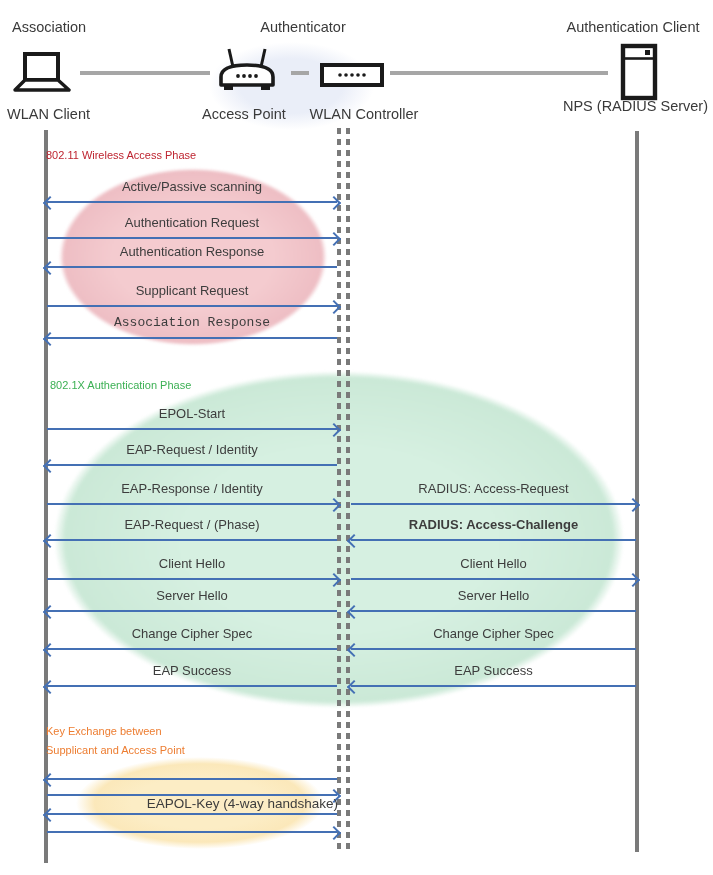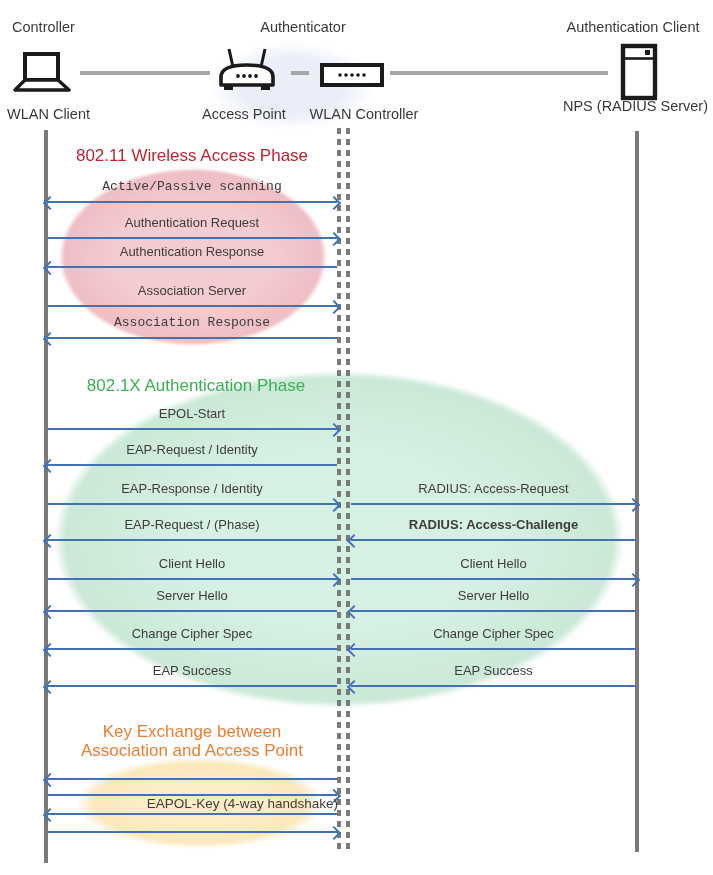--- a/index.html
+++ b/index.html
@@ -26,21 +26,21 @@
   .dash-a{left:337px;} .dash-b{left:346px;}
   .conn{position:absolute;top:71px;height:4px;background:#a6a6a6;z-index:1;}
 
   
   .role,.dev{position:absolute;font-size:14.5px;color:#3a3a3a;z-index:3;white-space:nowrap;}
   .ctr{text-align:center;}
 
   .icon{position:absolute;z-index:2;}
 
   
-  .title{position:absolute;width:292px;text-align:center;font-size:17px;
+  .title{position:absolute;width:292px;text-align:left;font-size:11px;
          line-height:19px;z-index:3;white-space:nowrap;}
   .t1{left:46px;top:146px;color:#be2430;}
   .t2{left:50px;top:376px;color:#3cb054;}
   .t3{left:46px;top:722px;color:#ed7d31;white-space:normal;}
 
   
   .msg{position:absolute;z-index:3;}
   .seg-l{left:46px;width:292px;}
   .seg-r{left:350px;width:287px;}
   .lbl{font-size:13px;line-height:16px;text-align:center;color:#3d3d3d;white-space:nowrap;}
@@ -66,21 +66,21 @@
 
   <div class="conn" style="left:80px;width:130px;"></div>
   <div class="conn" style="left:291px;width:18px;"></div>
   <div class="conn" style="left:390px;width:218px;"></div>
 
   <div class="lifeline ll-left"></div>
   <div class="dash dash-a"></div>
   <div class="dash dash-b"></div>
   <div class="lifeline ll-right"></div>
 
-  <div class="role" style="left:12px;top:19px;">Controller</div>
+  <div class="role" style="left:12px;top:19px;">Association</div>
   <div class="role ctr" style="left:228px;top:19px;width:150px;">Authenticator</div>
   <div class="role ctr" style="left:560px;top:19px;width:146px;">Authentication Client</div>
 
   <div class="icon" style="left:13px;top:52px;">
     <svg width="58" height="40" viewBox="0 0 58 40">
       <rect x="12" y="2" width="33" height="26" fill="#fff" stroke="#1a1a1a" stroke-width="4"></rect>
       <polygon points="12,28 45,28 56,38 2,38" fill="#fff" stroke="#1a1a1a" stroke-width="3.4" stroke-linejoin="round"></polygon>
     </svg>
   </div>
   <div class="icon" style="left:216px;top:46px;">
@@ -116,24 +116,24 @@
 
   <div class="dev" style="left:7px;top:106px;width:90px;">WLAN Client</div>
   <div class="dev ctr" style="left:194px;top:106px;width:100px;">Access Point</div>
   <div class="dev ctr" style="left:304px;top:106px;width:120px;">WLAN Controller</div>
   <div class="dev ctr" style="left:562px;top:98px;width:146px;text-align:right;">NPS (RADIUS Server)</div>
 
   <div class="title t1">802.11 Wireless Access Phase</div>
   <div class="title t2">802.1X Authentication Phase</div>
   <div class="title t3">
     <span>Key Exchange between</span><br>
-    <span>Association and Access Point</span>
-  </div>
-
-  <div class="msg seg-l" style="top:179px;font-family:Liberation Mono, monospace;">
+    <span>Supplicant and Access Point</span>
+  </div>
+
+  <div class="msg seg-l" style="top:179px;">
     <div class="lbl">Active/Passive scanning</div>
     <div class="arr">
         <span class="shaft"></span>
         <span class="hd hd-l"></span>
         <span class="hd hd-r"></span>
       </div>
   </div>
   <div class="msg seg-l" style="top:215px;">
     <div class="lbl">Authentication Request</div>
     <div class="arr">
@@ -142,21 +142,21 @@
       </div>
   </div>
   <div class="msg seg-l" style="top:244px;">
     <div class="lbl">Authentication Response</div>
     <div class="arr">
         <span class="shaft"></span>
         <span class="hd hd-l"></span>
       </div>
   </div>
   <div class="msg seg-l" style="top:283px;">
-    <div class="lbl">Association Server</div>
+    <div class="lbl">Supplicant Request</div>
     <div class="arr">
         <span class="shaft"></span>
         <span class="hd hd-r"></span>
       </div>
   </div>
   <div class="msg seg-l" style="top:315px;font-family:Liberation Mono, monospace;">
     <div class="lbl">Association Response</div>
     <div class="arr">
         <span class="shaft"></span>
         <span class="hd hd-l"></span>

